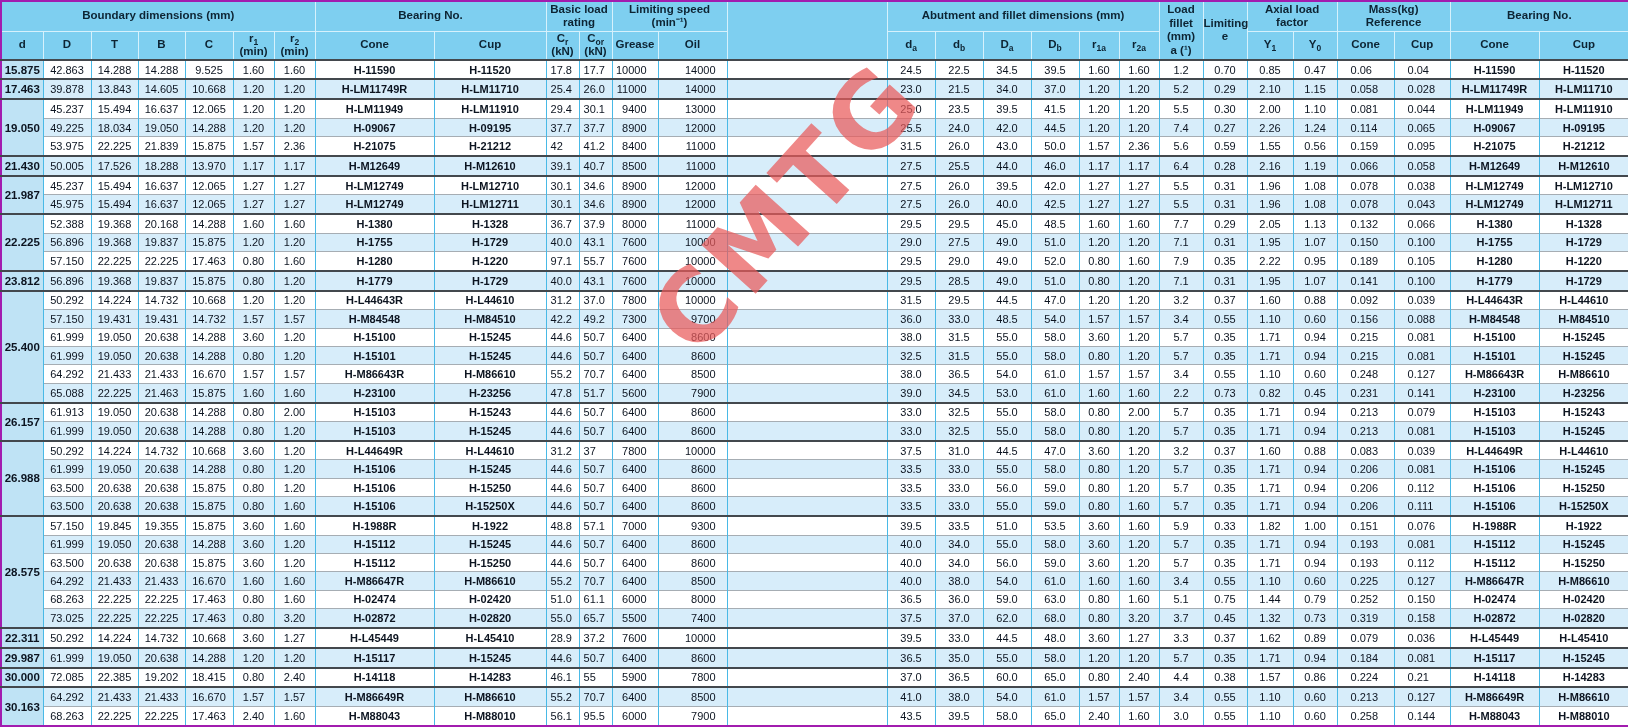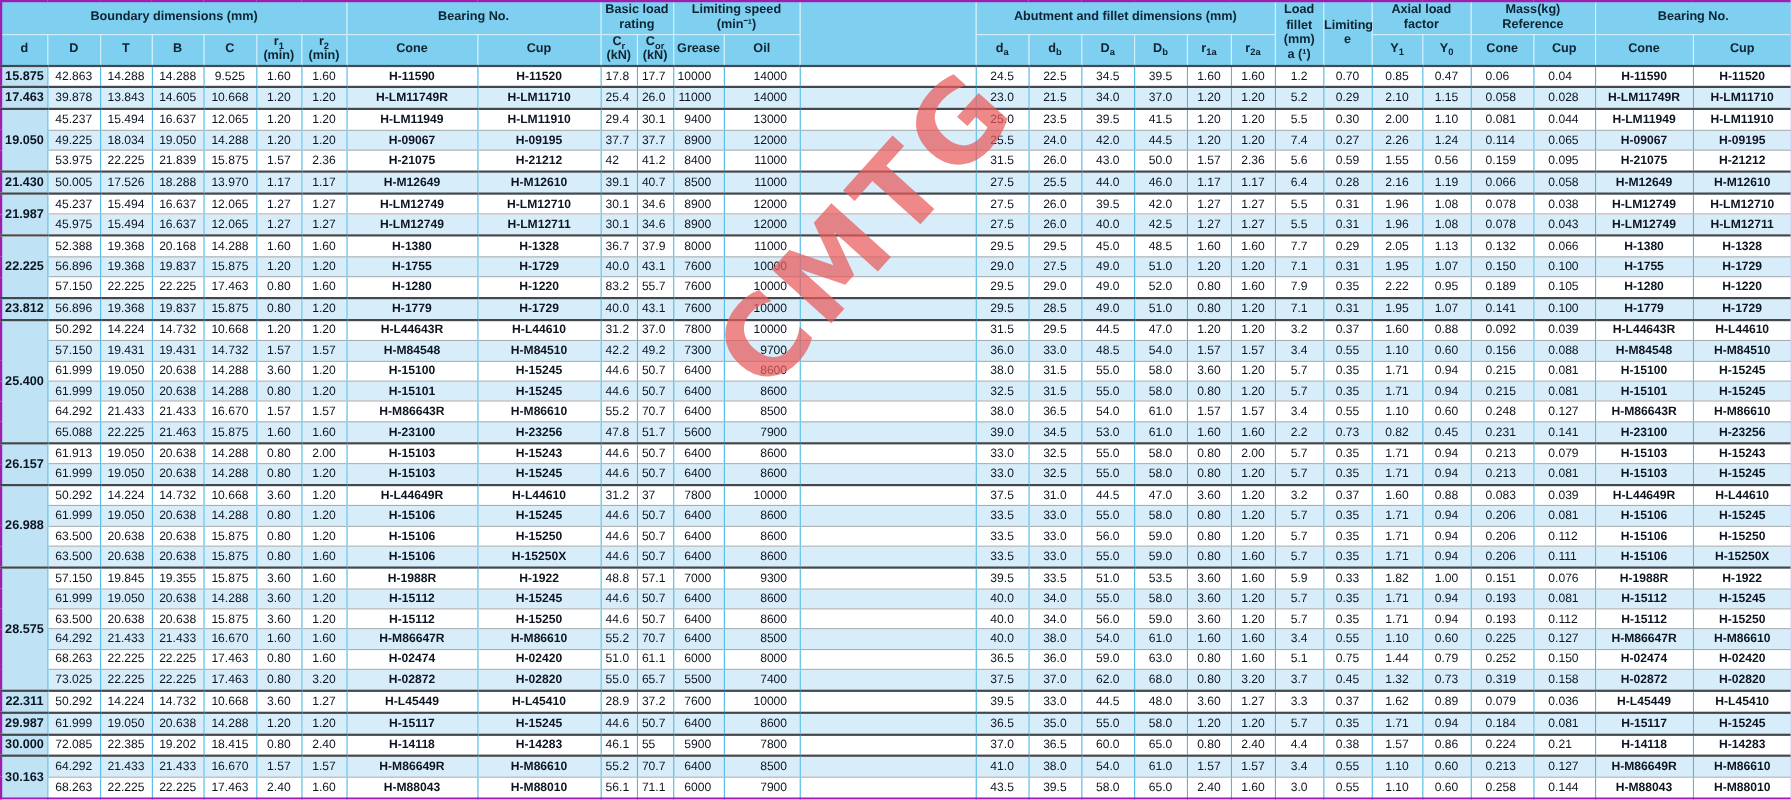--- a/index.html
+++ b/index.html
@@ -418,21 +418,21 @@
         </tr>
         <tr>
           <td>57.150</td>
           <td>22.225</td>
           <td>22.225</td>
           <td>17.463</td>
           <td>0.80</td>
           <td>1.60</td>
           <td class="bn">H-1280</td>
           <td class="bn">H-1220</td>
-          <td class="num-l">83.2</td>
+          <td class="num-l">97.1</td>
           <td class="num-l">55.7</td>
           <td class="num-r">7600</td>
           <td class="num-r">10000</td>
           <td class="gap"></td>
           <td>29.5</td>
           <td>29.0</td>
           <td>49.0</td>
           <td>52.0</td>
           <td>0.80</td>
           <td>1.60</td>
@@ -1124,21 +1124,21 @@
         <tr>
           <td>68.263</td>
           <td>22.225</td>
           <td>22.225</td>
           <td>17.463</td>
           <td>2.40</td>
           <td>1.60</td>
           <td class="bn">H-M88043</td>
           <td class="bn">H-M88010</td>
           <td class="num-l">56.1</td>
-          <td class="num-l">71.1</td>
+          <td class="num-l">95.5</td>
           <td class="num-r">6000</td>
           <td class="num-r">7900</td>
           <td class="gap"></td>
           <td>43.5</td>
           <td>39.5</td>
           <td>58.0</td>
           <td>65.0</td>
           <td>2.40</td>
           <td>1.60</td>
           <td>3.0</td>

